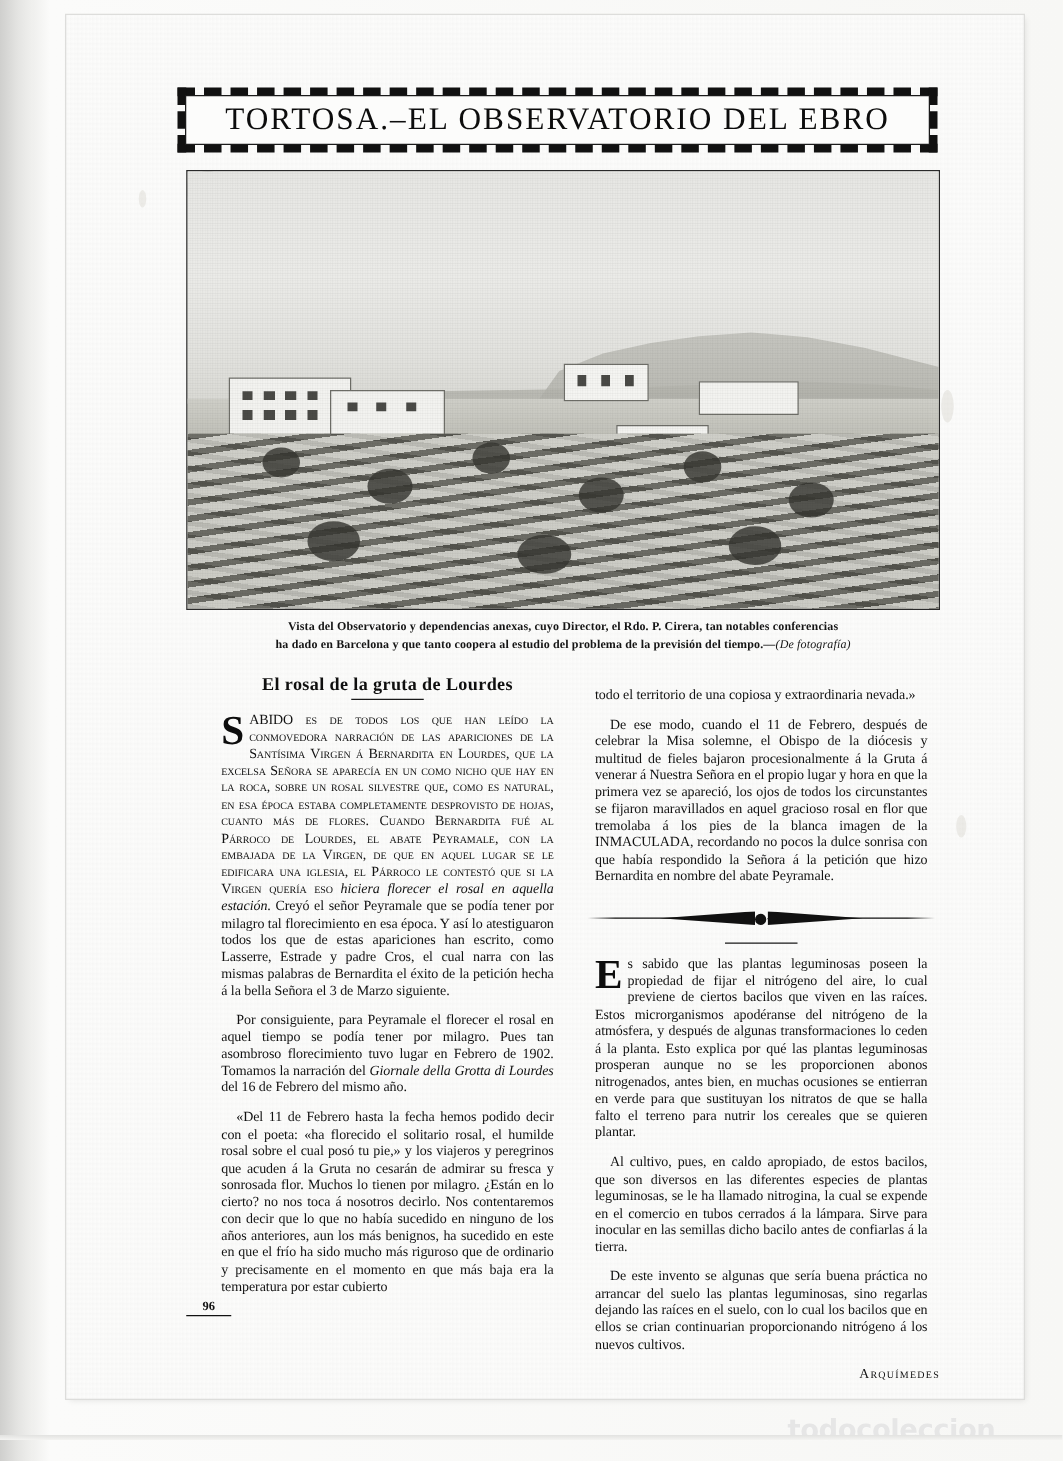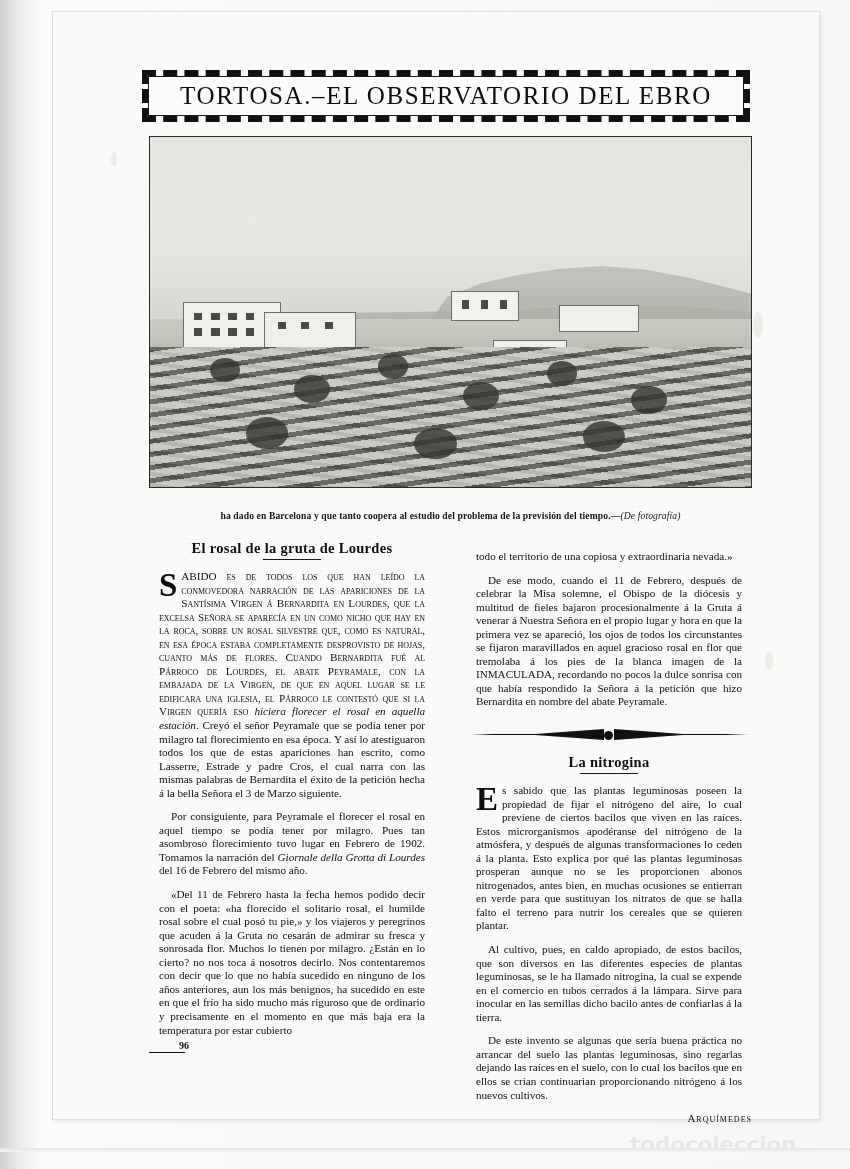--- a/index.html
+++ b/index.html
@@ -116,21 +116,21 @@
     font-size:9.6px;line-height:13.6px;color:#151515;
     text-align:center;font-weight:bold;letter-spacing:.12px;
   }
   #photo-caption .src{font-weight:normal;font-style:italic;}
 
   
   #columns{
     position:absolute;left:96px;top:528px;width:603px;height:500px;
   }
   .col{position:absolute;top:0;width:286px;}
-  #col-left{left:0;}
+  #col-left{left:18px;}
   #col-right{left:317px;}
 
   .sec-head{
     text-align:center;font-size:14.5px;font-weight:bold;
     letter-spacing:.3px;color:#0f0f0f;margin:0 0 2px 0;
   }
   .head-rule{
     width:58px;height:0;margin:1px auto 7px auto;
     border-top:1.4px solid #1a1a1a;
   }
@@ -176,21 +176,21 @@
     background:#111;transform:rotate(45deg);
   }
 
   #signature{
     margin-top:5px;text-align:right;font-size:11px;
     font-variant:small-caps;letter-spacing:1px;color:#111;
   }
 
   
   #folio{
-    position:absolute;left:92px;top:1028px;width:44px;text-align:right;
+    position:absolute;left:92px;top:1028px;width:44px;text-align:center;
   }
   #folio-num{font-size:10px;font-weight:bold;color:#111;}
   #folio-rule{width:36px;height:0;border-top:1.6px solid #111;margin:1px auto 0 auto;}
 
   
   #watermark{
     position:absolute;left:630px;top:1132px;
     font-family:"DejaVu Sans", sans-serif;
     font-size:22px;font-weight:bold;letter-spacing:-.4px;
     color:#e6e6e6;text-shadow:0 1px 0 #fafafa;
@@ -260,20 +260,21 @@
       <div class="tree" style="left:52%;top:70%;width:6%;height:8%;"></div>
       <div class="tree" style="left:66%;top:64%;width:5%;height:7%;"></div>
       <div class="tree" style="left:80%;top:71%;width:6%;height:8%;"></div>
       <div class="tree" style="left:16%;top:80%;width:7%;height:9%;"></div>
       <div class="tree" style="left:44%;top:83%;width:7%;height:9%;"></div>
       <div class="tree" style="left:72%;top:81%;width:7%;height:9%;"></div>
       <div id="ph-grain"></div>
     </div>
 
     <div id="photo-caption">
+      <span>Vista del Observatorio y dependencias anexas, cuyo Director, el Rdo. P. Cirera, tan notables conferencias</span>
       <br>
       <span>ha dado en Barcelona y que tanto coopera al estudio del problema de la previsión del tiempo.—</span><span class="src">(De fotografía)</span>
     </div>
 
     <div id="columns">
 
       <div class="col" id="col-left">
         <div class="sec-head">El rosal de la gruta de Lourdes</div>
         <div class="head-rule"></div>
 
@@ -295,21 +296,20 @@
 
         <div id="ornament">
           <div class="bar"></div>
           <div class="wedge-l"></div>
           <div class="wedge-r"></div>
           <div class="dia-l"></div>
           <div class="dot-c"></div>
           <div class="dia-r"></div>
         </div>
 
-        <div class="sec-head">La nitrogina</div>
         <div class="head-rule"></div>
 
         <p class="body noind">
           <span class="dropcap">E</span><span>s sabido que las plantas leguminosas poseen la propiedad de fijar el nitrógeno del aire, lo cual previene de ciertos bacilos que viven en las raíces. Estos microrganismos apodéranse del nitrógeno de la atmósfera, y después de algunas transformaciones lo ceden á la planta. Esto explica por qué las plantas leguminosas prosperan aunque no se les proporcionen abonos nitrogenados, antes bien, en muchas ocusiones se entierran en verde para que sustituyan los nitratos de que se halla falto el terreno para nutrir los cereales que se quieren plantar.</span>
         </p>
         <p class="body">Al cultivo, pues, en caldo apropiado, de estos bacilos, que son diversos en las diferentes especies de plantas leguminosas, se le ha llamado nitrogina, la cual se expende en el comercio en tubos cerrados á la lámpara. Sirve para inocular en las semillas dicho bacilo antes de confiarlas á la tierra.</p>
         <p class="body">De este invento se algunas que sería buena práctica no arrancar del suelo las plantas leguminosas, sino regarlas dejando las raíces en el suelo, con lo cual los bacilos que en ellos se crian continuarian proporcionando nitrógeno á los nuevos cultivos.</p>
 
         <div id="signature">Arquímedes</div>
       </div>

